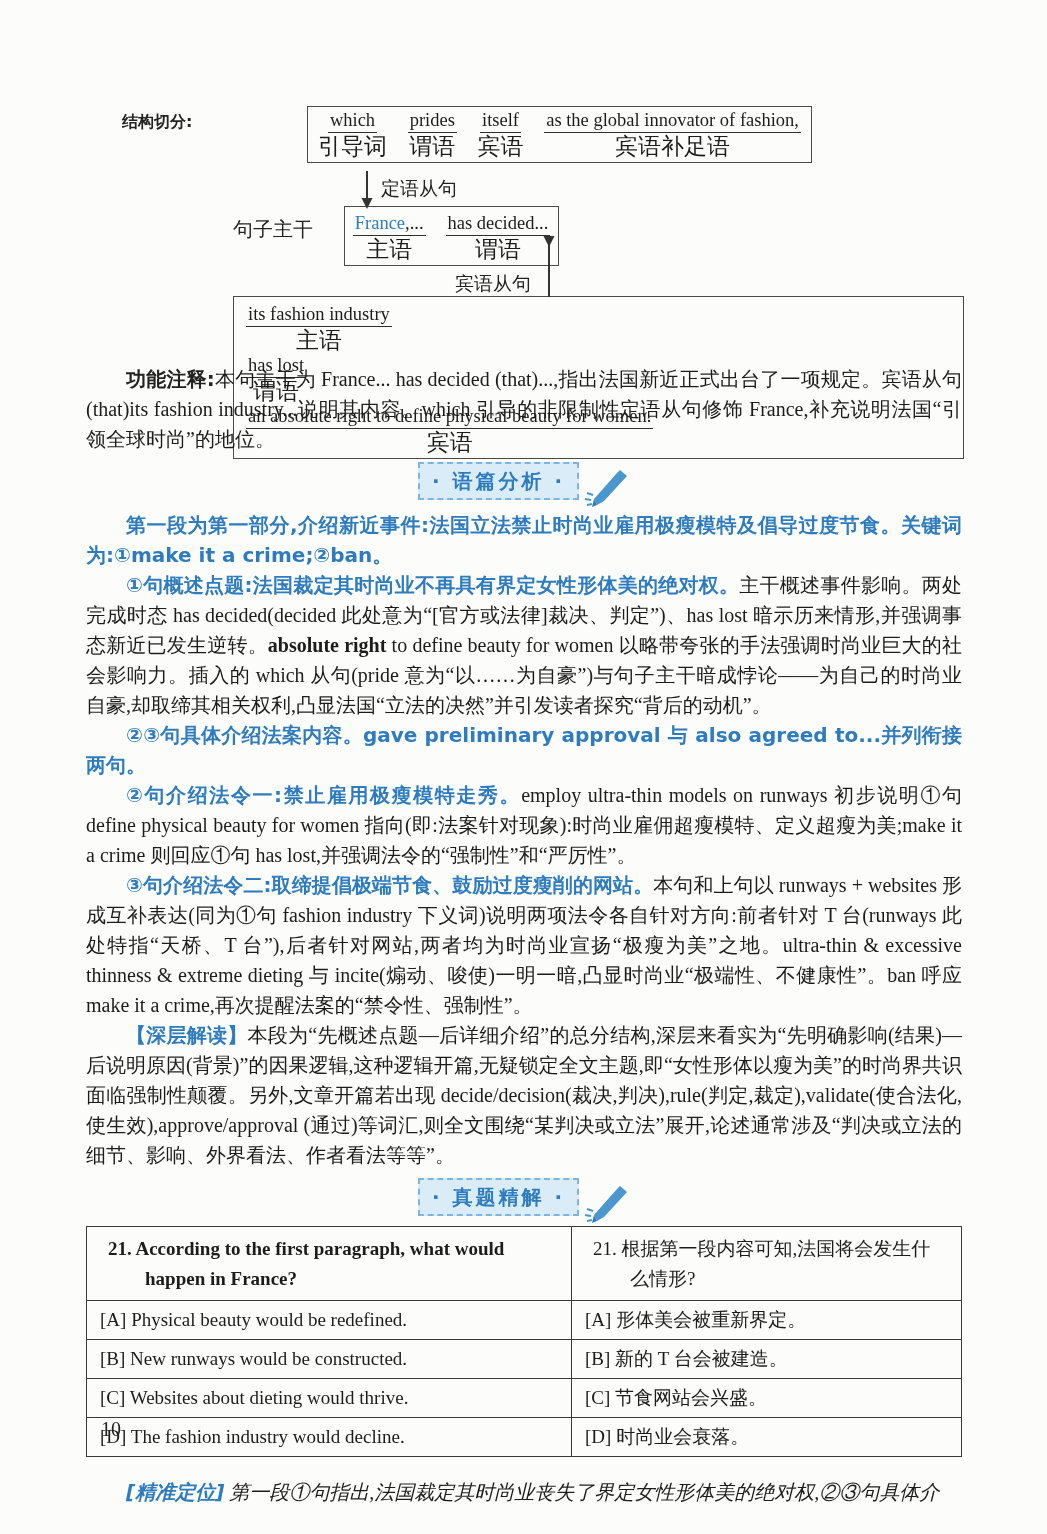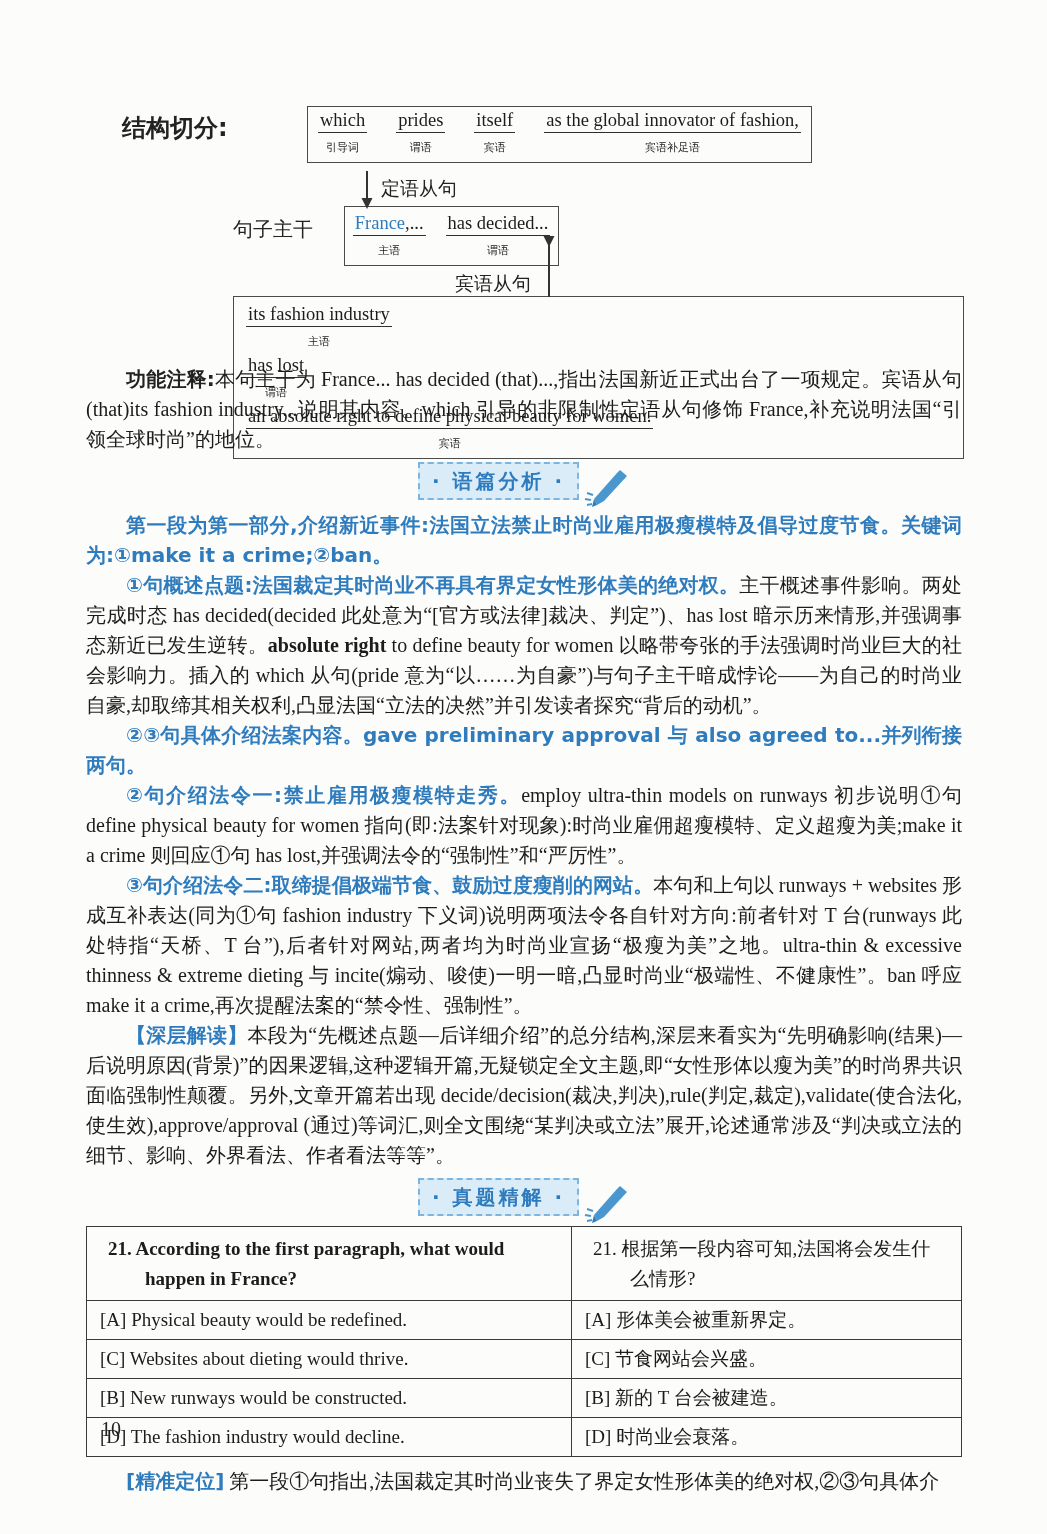--- a/index.html
+++ b/index.html
@@ -1,26 +1,26 @@
 <!DOCTYPE html>
 <html><head>
 <meta charset="utf-8">
 <style>
   html,body{margin:0;padding:0;background:#e8e8e6;}
   .page{position:relative;width:1047px;height:1534px;margin:0 auto;background:#fcfcfa;
         font-family:"Liberation Serif","DejaVu Serif",serif;color:#1c1c1c;overflow:hidden;}
   
   .diagram{position:absolute;left:0;top:0;width:1047px;height:364px;}
-  .dg-label{position:absolute;font-family:"DejaVu Sans",sans-serif;font-weight:700;font-size:24px;color:#222;}
+  .dg-label{position:absolute;font-family:"DejaVu Sans",sans-serif;font-weight:700;font-size:16px;color:#222;}
   .dg-text{position:absolute;font-size:19px;color:#222;}
   .dg-box{position:absolute;border:1.6px solid #4a4a4a;background:transparent;display:flex;
           justify-content:space-between;align-items:flex-start;box-sizing:border-box;}
   .seg{display:flex;flex-direction:column;align-items:center;}
   .seg .w{font-size:18.5px;line-height:24px;border-bottom:1.4px solid #2f2f2f;padding:0 2px;white-space:nowrap;}
-  .seg .l{font-size:11px;line-height:24px;padding-top:2px;white-space:nowrap;}
+  .seg .l{font-size:23px;line-height:24px;padding-top:2px;white-space:nowrap;}
   .arrow-svg{position:absolute;left:0;top:0;pointer-events:none;}
   .fr{color:#2e7cbe;}
   
   .flow{position:absolute;left:86px;top:364px;width:876px;}
   .para{font-size:20px;line-height:30px;text-align:justify;text-indent:2em;margin:0;}
   .blue{color:#2e7cbe;font-family:"DejaVu Sans",sans-serif;font-weight:700;}
   .bboldsans{font-family:"DejaVu Sans",sans-serif;font-weight:700;color:#222;}
   .bold{font-weight:700;}
   
   .hdr{display:flex;justify-content:center;align-items:center;gap:5px;margin:6px 0 8px;}
@@ -157,43 +157,43 @@
         <tr>
           <td class="en">
               <div class="ocell">[A] Physical beauty would be redefined.</div>
             </td>
           <td>
               <div class="ocell">[A] 形体美会被重新界定。</div>
             </td>
         </tr>
         <tr>
           <td class="en">
+              <div class="ocell">[B] New runways would be constructed.</div>
+            </td>
+          <td>
+              <div class="ocell">[B] 新的 T 台会被建造。</div>
+            </td>
+        </tr>
+        <tr>
+          <td class="en">
               <div class="ocell">[C] Websites about dieting would thrive.</div>
             </td>
           <td>
               <div class="ocell">[C] 节食网站会兴盛。</div>
-            </td>
-        </tr>
-        <tr>
-          <td class="en">
-              <div class="ocell">[B] New runways would be constructed.</div>
-            </td>
-          <td>
-              <div class="ocell">[B] 新的 T 台会被建造。</div>
             </td>
         </tr>
         <tr>
           <td class="en">
               <div class="ocell">[D] The fashion industry would decline.</div>
             </td>
           <td>
               <div class="ocell">[D] 时尚业会衰落。</div>
             </td>
         </tr>
       </tbody>
     </table>
 
-    <p class="para" style="margin-top:9px;"><span class="blue">[精准定位]</span><span> 第一段①句指出,法国裁定其时尚业丧失了界定女性形体美的绝对权,②③句具体介</span></p>
+    <p class="para" style="margin-top:20px;font-style:italic;"><span class="blue">[精准定位]</span><span> 第一段①句指出,法国裁定其时尚业丧失了界定女性形体美的绝对权,②③句具体介</span></p>
 
   </div>
 
   <div class="pageno">10</div>
 </div>
 
 </body></html>

